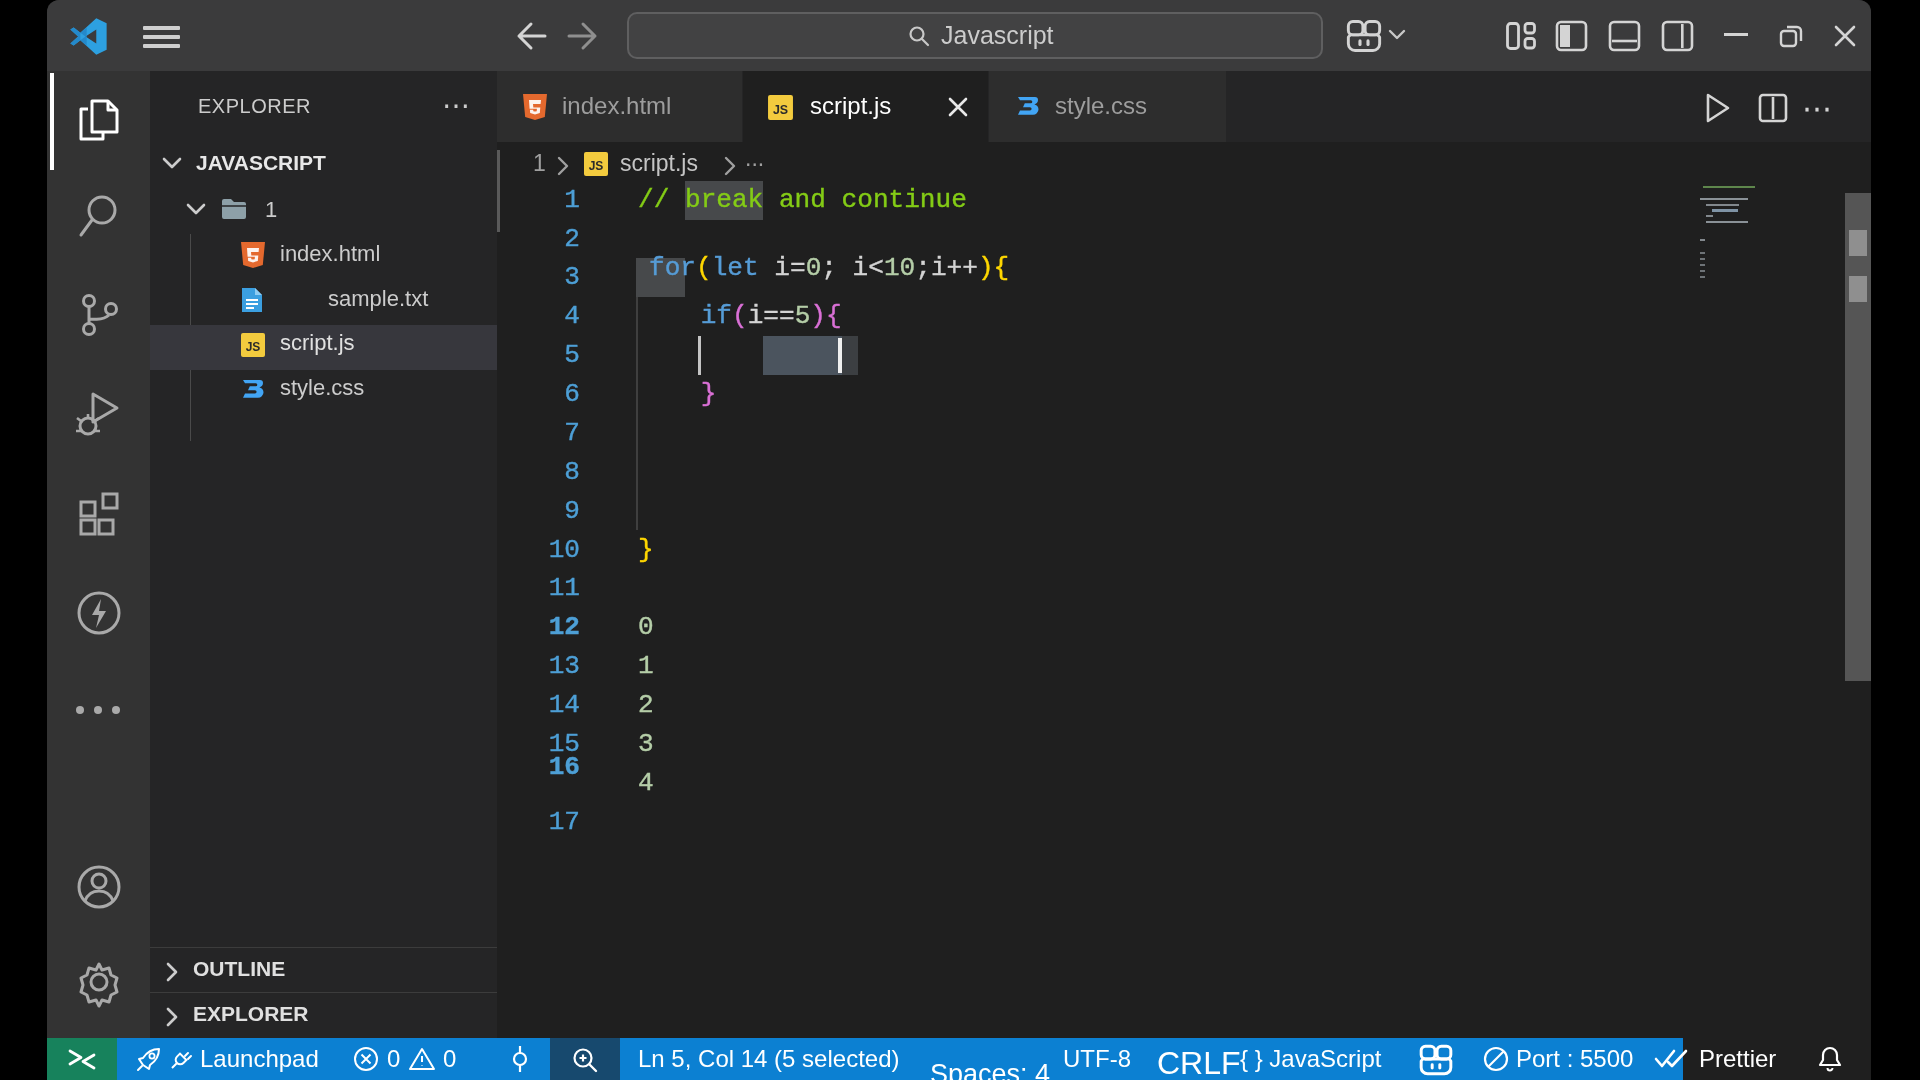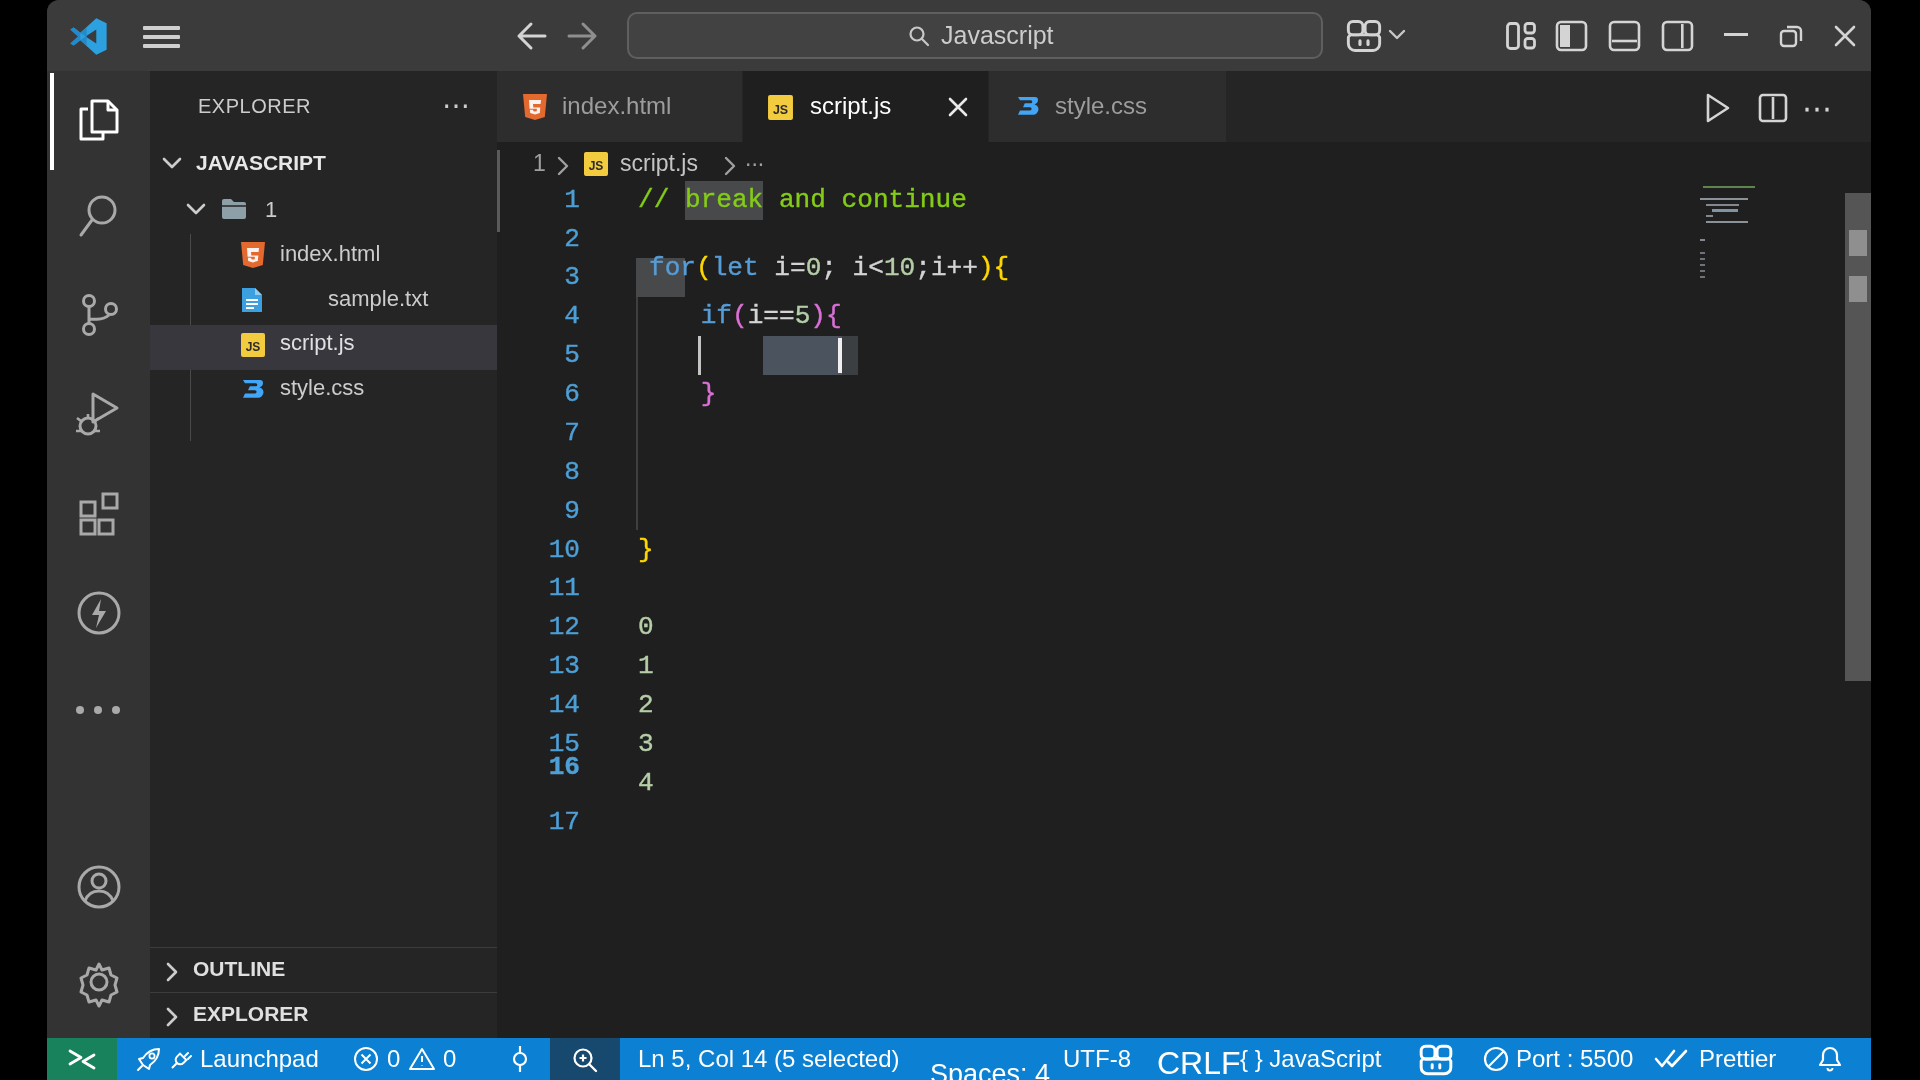--- a/index.html
+++ b/index.html
@@ -267,21 +267,21 @@
       <div class="ln" style="top:148.5px;">2</div>
       <div class="ln" style="top:187.4px;">3</div>
       <div class="ln" style="top:226.2px;">4</div>
       <div class="ln" style="top:265.1px;">5</div>
       <div class="ln" style="top:304px;">6</div>
       <div class="ln" style="top:342.9px;">7</div>
       <div class="ln" style="top:381.7px;">8</div>
       <div class="ln" style="top:420.6px;">9</div>
       <div class="ln" style="top:459.5px;">10</div>
       <div class="ln" style="top:498.4px;">11</div>
-      <div class="ln" style="top:537.2px;">12</div>
+      <div class="ln" style="top:537.2px;font-weight:bold;">12</div>
       <div class="ln" style="top:576.1px;">13</div>
       <div class="ln" style="top:615px;">14</div>
       <div class="ln" style="top:653.9px;">15</div>
       <div class="ln" style="top:677px;font-weight:bold;">16</div>
       <div class="ln" style="top:731.6px;">17</div>
 
       <div class="cl" style="top:109.6px;"><span class="c-com">// break and continue</span></div>
       <div class="cl" style="top:178px;margin-left:11px;"><span class="c-kw">for</span><span class="c-y">(</span><span class="c-kw">let</span><span class="c-d"> i=</span><span class="c-n">0</span><span class="c-d">; i&lt;</span><span class="c-n">10</span><span class="c-d">;i++</span><span class="c-y">){</span></div>
       <div class="cl" style="top:226.2px;"><span class="c-d">    </span><span class="c-kw">if</span><span class="c-p">(</span><span class="c-d">i==</span><span class="c-n">5</span><span class="c-p">){</span></div>
       <div class="cl" style="top:304px;"><span class="c-d">    </span><span class="c-p">}</span></div>
@@ -304,21 +304,21 @@
     <div class="abs" style="left:1203px;top:187px;width:5px;height:2px;background:#aeb8c0;opacity:0.55;"></div>
     <div class="abs" style="left:1203px;top:193px;width:5px;height:2px;background:#aeb8c0;opacity:0.55;"></div>
     <div class="abs" style="left:1203px;top:199px;width:5px;height:2px;background:#aeb8c0;opacity:0.55;"></div>
     <div class="abs" style="left:1203px;top:205px;width:5px;height:2px;background:#aeb8c0;opacity:0.55;"></div>
 
     <div class="abs" style="left:1348px;top:122px;width:26px;height:488px;background:#555555;"></div>
     <div class="abs" style="left:1352px;top:159px;width:18px;height:26px;background:#8f8f8f;"></div>
     <div class="abs" style="left:1352px;top:205px;width:18px;height:26px;background:#8f8f8f;"></div>
   </div>
 
-  <div class="abs" id="statusbar" style="left:0;top:1038px;width:1824px;height:42px;background:#0c80d2;color:#ffffff;">
+  <div class="abs" id="statusbar" style="left:0;top:1038px;width:1636px;height:42px;background:#0c80d2;color:#ffffff;">
 
     <div class="abs" style="left:0;top:0;width:70px;height:42px;background:#17825c;"></div>
     <svg class="abs" style="left:19px;top:8px;" width="32" height="27" viewBox="0 0 32 27">
       <path d="M4 5 L15 11.5 L4 18" stroke="#ffffff" stroke-width="2.8" fill="none" stroke-linecap="round" stroke-linejoin="round"></path>
       <path d="M28 9 L17 15.5 L28 22" stroke="#ffffff" stroke-width="2.8" fill="none" stroke-linecap="round" stroke-linejoin="round"></path>
     </svg>
 
     <svg class="abs" style="left:88px;top:7px;" width="28" height="28" viewBox="0 0 28 28">
       <path d="M24 4 c-6 0 -12 3 -16 9 l-4 1 4 6 6 4 1 -4 c6 -4 9 -10 9 -16 z" stroke="#ffffff" stroke-width="2" fill="none" stroke-linejoin="round"></path>
       <circle cx="17" cy="11" r="2.6" stroke="#ffffff" stroke-width="1.8" fill="none"></circle>

